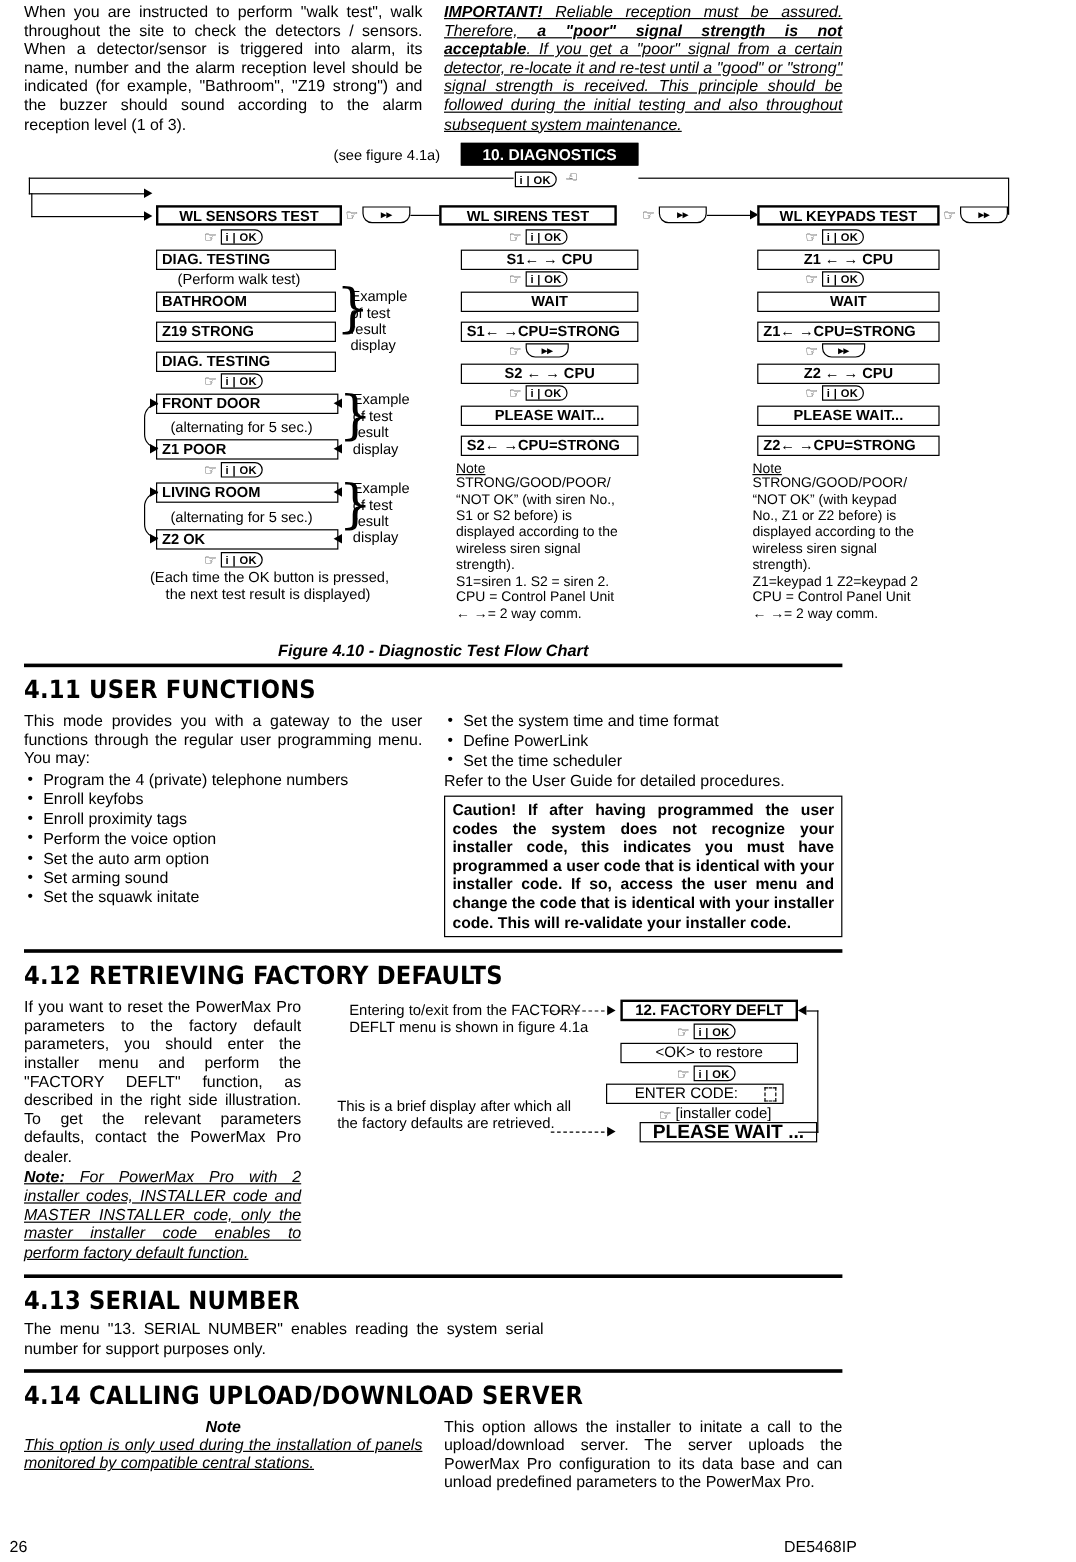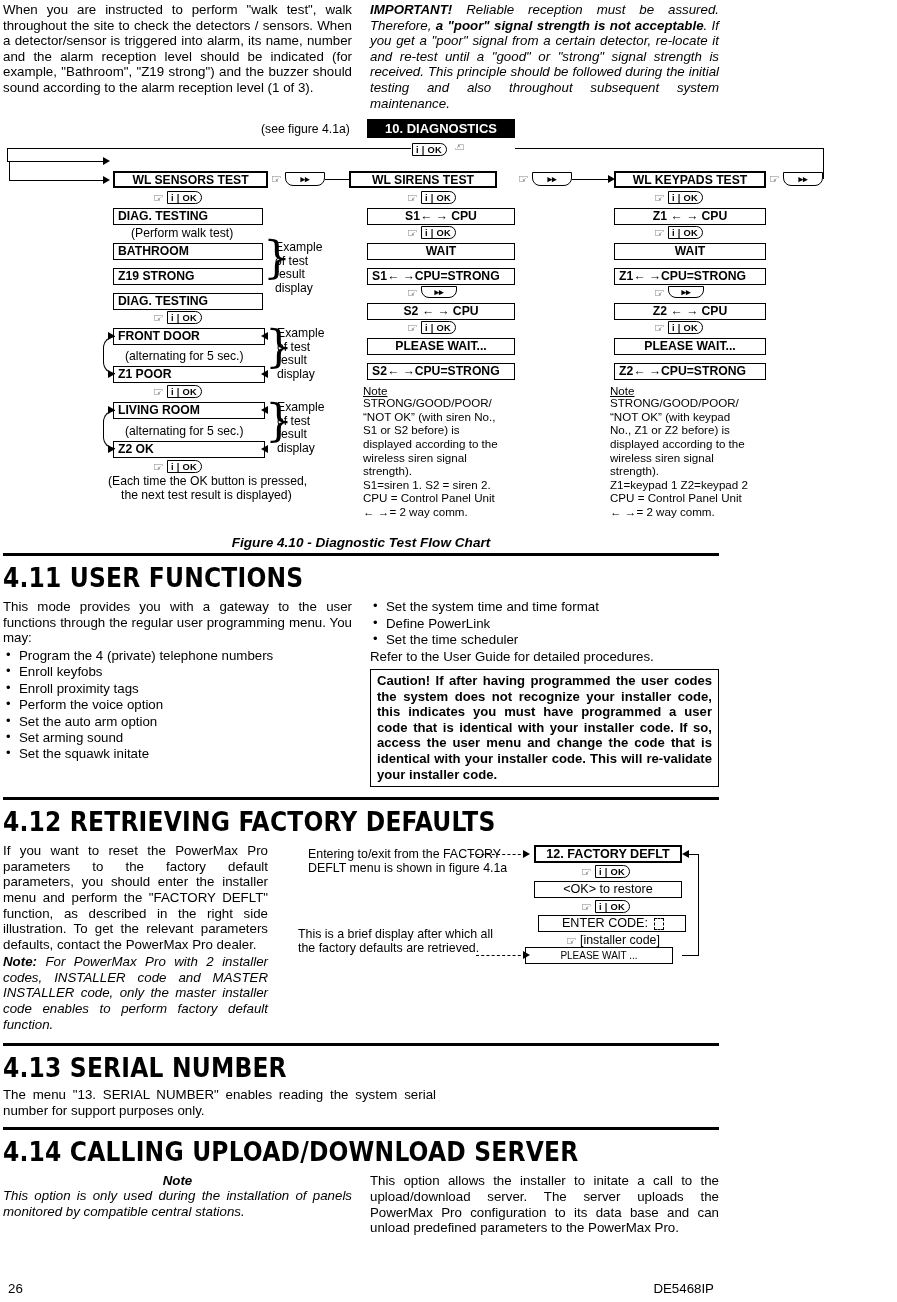--- a/index.html
+++ b/index.html
@@ -7,35 +7,35 @@
     margin: 0; padding: 0;
     background: #fff;
   }
   body {
     width: 897px; height: 1302px;
     font-family: "Liberation Sans", sans-serif;
     color: #000;
     position: relative;
     overflow: hidden;
   }
-  .page { position: relative; width: 722px; height: 1302px; padding: 0 3px; }
+  .page { position: relative; width: 722px; height: 1302px; padding: 0 20px; }
 
   
   .p  { font-size: 13.3px; line-height: 15.6px; text-align: justify; margin: 0 0 2px 0; }
-  .it { font-style: italic; }
+  .it { font-style: italic; text-decoration: underline; }
   .bi { font-style: italic; font-weight: bold; }
   .b  { font-weight: bold; }
 
   
   .two-col { display: flex; gap: 18px; padding-top: 2px; }
   .col { width: 433px; }
 
   
   h2.sect {
-    font-size: 26px;
+    font-size: 21px;
     font-weight: bold;
     letter-spacing: .2px;
     margin: 7px 0 4px 0;
     font-family: "DejaVu Sans", sans-serif;
     font-stretch: condensed;
   }
   .rule-thick { border-top: 3px solid #000; margin: 0; }
 
   
   ul.bul { list-style: none; margin: 0; padding: 0; }
@@ -331,25 +331,25 @@
         <div class="lbl" style="left:22px; top:18px;">DEFLT menu is shown in figure 4.1a</div>
         <div class="hl dash" style="left:185px; top:11px; width:55px;"></div>
         <div class="arrowR" style="left:237px; top:7px;"></div>
 
         <div class="lcd heavy" style="left:248px; top:2px; width:148px; height:18px; line-height:15px; font-size:12.6px;">12. FACTORY DEFLT</div>
         <div class="hand" style="left:295px; top:23px;"></div>
         <div class="okkey" style="left:309px; top:22px;">i | OK</div>
         <div class="lcd" style="left:248px; top:38px; width:148px; font-weight:normal; font-size:12.6px;">&lt;OK&gt; to restore</div>
         <div class="hand" style="left:295px; top:58px;"></div>
         <div class="okkey" style="left:309px; top:57px;">i | OK</div>
-        <div class="lcd" style="left:252px; top:72px; width:148px; font-weight:normal; font-size:12.6px; padding-right:14px;">ENTER CODE:</div>
+        <div class="lcd" style="left:236px; top:72px; width:148px; font-weight:normal; font-size:12.6px; padding-right:14px;">ENTER CODE:</div>
         <div style="position:absolute; left:368px; top:75px; width:10px; height:12px; border:1.4px dashed #000;"></div>
         <div class="hand" style="left:280px; top:92px;"></div>
         <div class="lbl" style="left:294px; top:90px;">[installer code]</div>
-        <div class="lcd" style="left:239px; top:104px; width:148px; font-weight:normal; font-size:10px;">PLEASE WAIT ...</div>
+        <div class="lcd" style="left:264px; top:104px; width:148px; font-weight:bold; font-size:16px;">PLEASE WAIT ...</div>
 
         <div class="vl" style="left:412px; top:11px; height:102px;"></div>
         <div class="hl" style="left:396px; top:112px; width:17px;"></div>
         <div class="hl" style="left:403px; top:11px; width:10px;"></div>
         <div class="arrowL" style="left:396px; top:7px;"></div>
 
         <div class="lbl" style="left:12px; top:84px;">This is a brief display after which all</div>
         <div class="lbl" style="left:12px; top:98px;">the factory defaults are retrieved.</div>
         <div class="hl dash" style="left:190px; top:112px; width:50px;"></div>
         <div class="arrowR" style="left:237px; top:108px;"></div>

